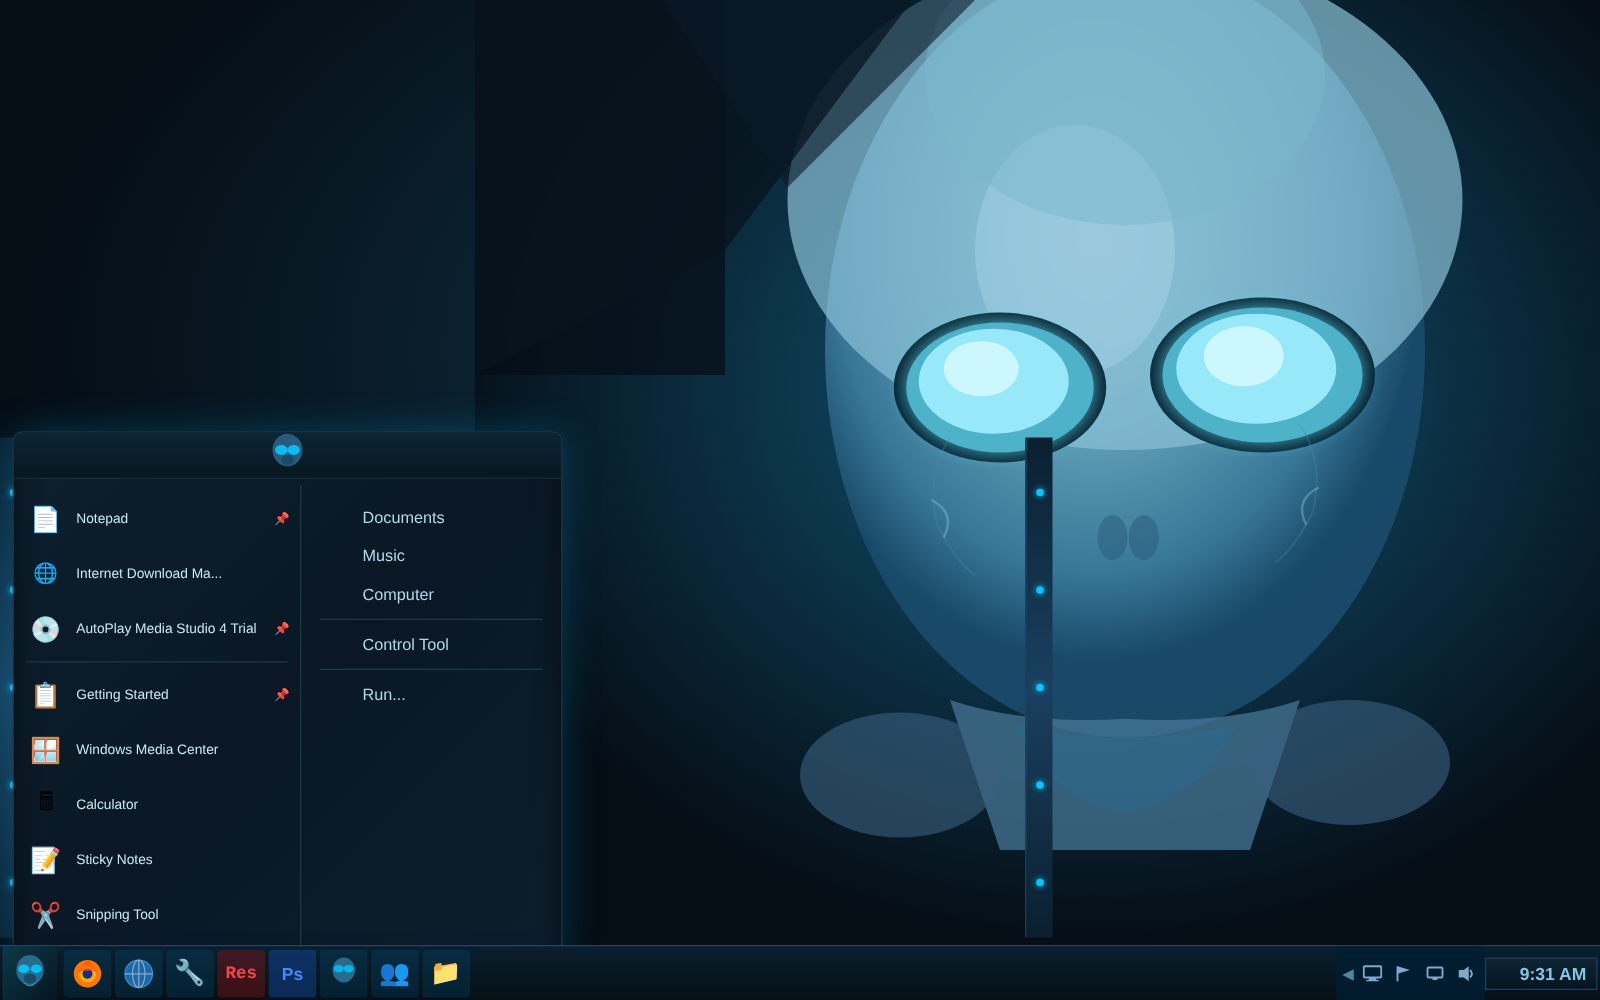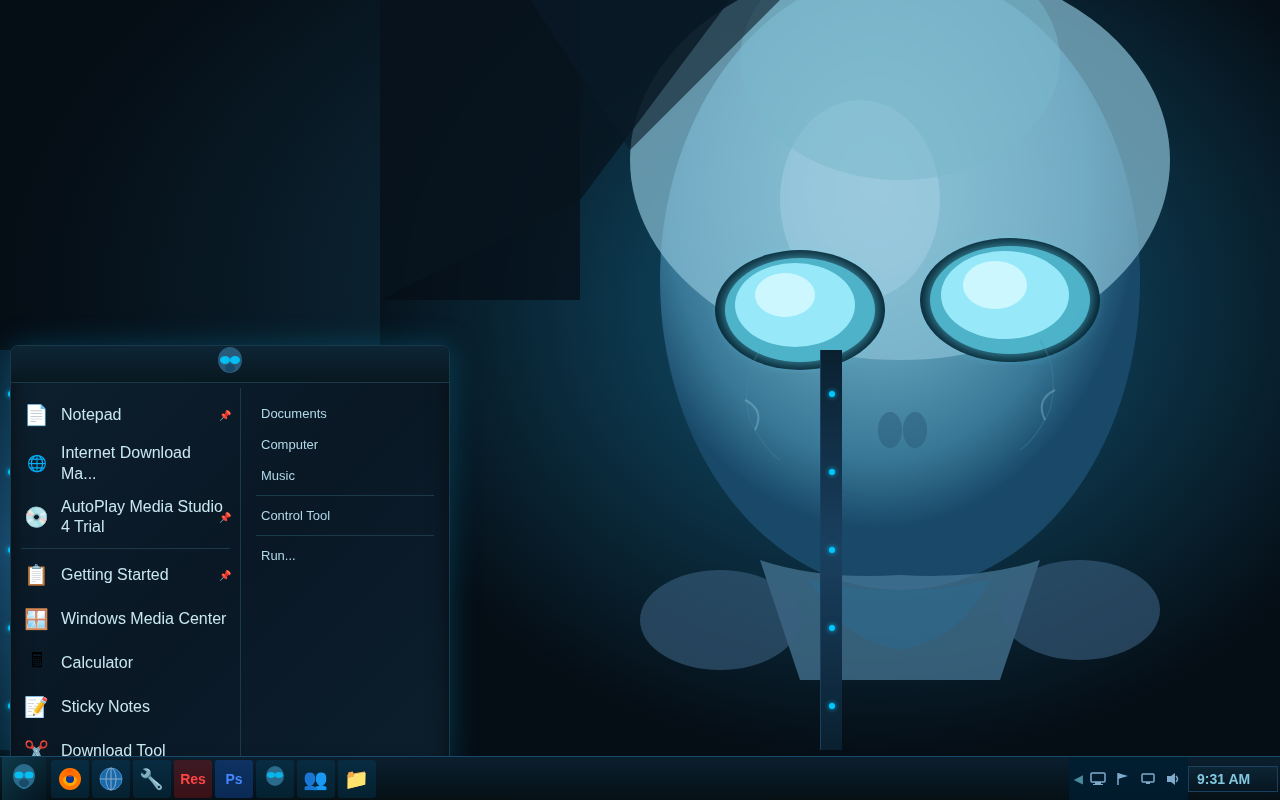--- a/index.html
+++ b/index.html
@@ -84,21 +84,21 @@
       margin-right: 8px;
       flex-shrink: 0;
       display: flex;
       align-items: center;
       justify-content: center;
       font-size: 20px;
     }
 
     .menu-item-label {
       color: #c8e8f0;
-      font-size: 16px;
+      font-size: 11px;
       line-height: 1.3;
     }
 
     .pin-icon {
       position: absolute;
       right: 8px;
       top: 50%;
       transform: translateY(-50%);
       color: #4a8a9a;
       font-size: 10px;
@@ -117,20 +117,21 @@
       padding: 10px 15px;
     }
 
     .right-link {
       display: block;
       color: #b0d8e8;
       font-size: 13px;
       padding: 8px 5px;
       cursor: pointer;
       text-decoration: none;
+      margin-left: 29px;
     }
 
     
     .start-menu-bottom {
       height: 50px;
       background: linear-gradient(180deg, #081820 0%, #0d2535 100%);
       border-radius: 0 0 8px 8px;
       border-top: 1px solid #1a3a4a;
       display: flex;
       align-items: center;
@@ -223,21 +224,21 @@
 
     
     .taskbar-clock {
       background: linear-gradient(180deg, #0d2535, #061520);
       border: 1px solid #1a4060;
       padding: 4px 8px;
       color: #80c8e0;
       font-size: 14px;
       font-weight: bold;
       min-width: 90px;
-      text-align: left;
+      text-align: right;
       cursor: pointer;
     }
 
     
     .side-deco-left {
       position: absolute;
       left: 0;
       top: 350px;
       height: 400px;
       width: 22px;
@@ -408,28 +409,28 @@
         <div class="menu-item">
           <div class="menu-item-icon">🖩</div>
           <span class="menu-item-label">Calculator</span>
         </div>
         <div class="menu-item">
           <div class="menu-item-icon">📝</div>
           <span class="menu-item-label">Sticky Notes</span>
         </div>
         <div class="menu-item">
           <div class="menu-item-icon">✂️</div>
-          <span class="menu-item-label">Download Tool</span>
+          <span class="menu-item-label">Snipping Tool</span>
         </div>
       </div>
 
       <div class="right-panel">
         <a class="right-link">Documents</a>
+        <a class="right-link">Music</a>
         <a class="right-link">Computer</a>
-        <a class="right-link">Music</a>
 
         <div style="height:1px;background:#1a3a4a;margin:4px 0;"></div>
 
         <a class="right-link">Control Tool</a>
 
         <div style="height:1px;background:#1a3a4a;margin:4px 0;"></div>
 
         <a class="right-link">Run...</a>
       </div>
     </div>
@@ -487,21 +488,21 @@
           <ellipse cx="14" cy="14" rx="5" ry="11" fill="none" stroke="#88aacc" stroke-width="1"></ellipse>
           <line x1="3" y1="14" x2="25" y2="14" stroke="#88aacc" stroke-width="1"></line>
           <line x1="14" y1="3" x2="14" y2="25" stroke="#88aacc" stroke-width="1"></line>
         </svg>
       </div>
 
       <div class="taskbar-icon-btn">
         <span style="font-size:20px;">🔧</span>
       </div>
 
-      <div class="taskbar-icon-btn" style="background:rgba(180,20,20,0.3);">
+      <div class="taskbar-icon-btn" style="background:rgba(180,20,20,0.3);font-family:Liberation Mono, monospace;">
         <span style="font-size:14px;color:#ff4444;font-weight:bold;">Res</span>
       </div>
 
       <div class="taskbar-icon-btn" style="background:rgba(20,80,180,0.4);align-items:center;">
         <span style="font-size:14px;color:#4488ff;font-weight:bold;">Ps</span>
       </div>
 
       <div class="taskbar-icon-btn">
         <svg width="28" height="28" viewBox="0 0 28 28">
           <ellipse cx="14" cy="11" rx="9" ry="10" fill="#2a6a8a"></ellipse>

